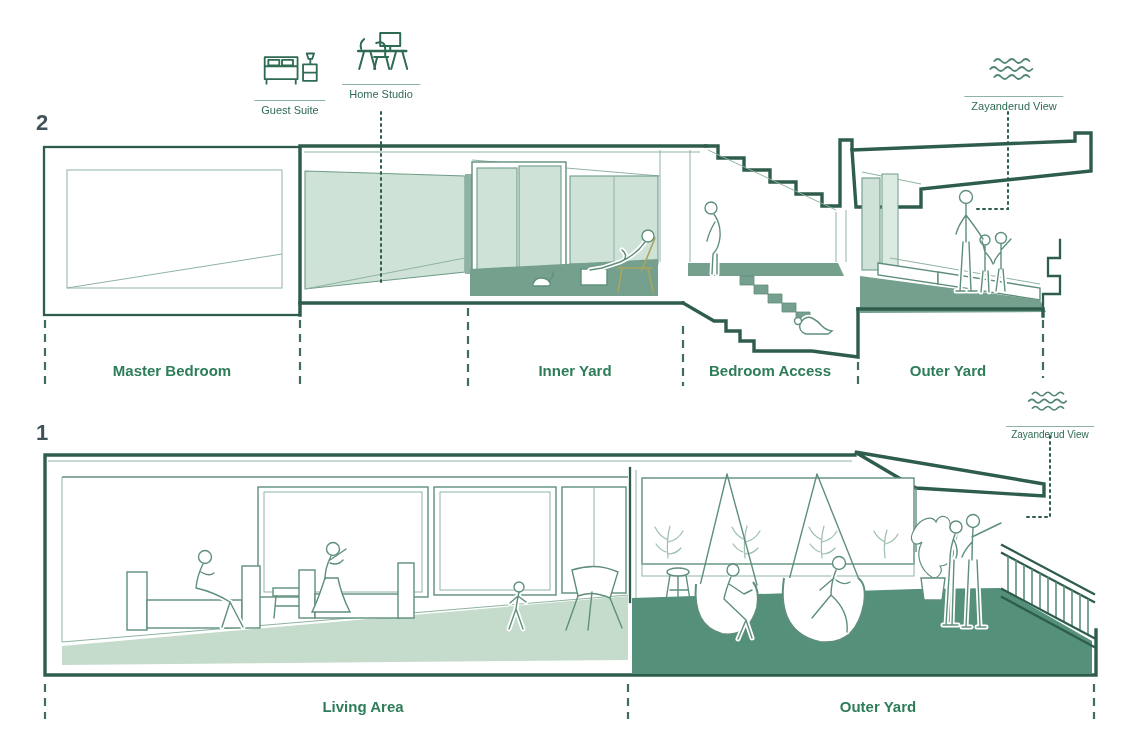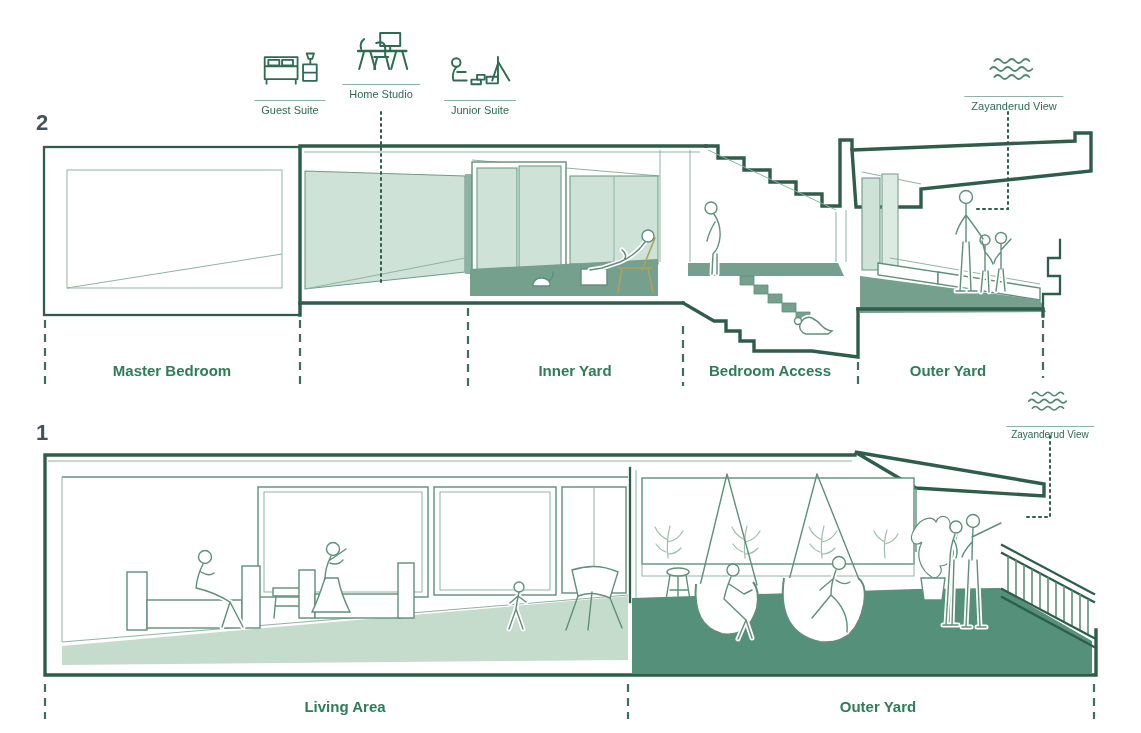--- a/index.html
+++ b/index.html
@@ -305,33 +305,20 @@
         <path d="M38,15 V19"></path>
         <path d="M6,20 H54" stroke-width="2.6"></path>
         <path d="M12,20 L7,38 M18,20 L23,38 M44,20 L39,38 M50,20 L55,38"></path>
         <path d="M24,12 q9,-3 9,6 v8 M22,26 h14 M25,26 L22,38 M34,26 L37,38"></path>
         <path d="M12,8 q-5,4 -3,10"></path>
       </g>
     </svg>
     <span class="legend-label">Home Studio</span>
   </div>
 
-  <div class="legend-item" style="left:480px;top:54px">
-    <svg width="66" height="36" viewBox="0 0 66 38">
-      <g fill="none" stroke="#2e6b52" stroke-width="2" stroke-linejoin="round" stroke-linecap="round">
-        <circle cx="8" cy="9" r="4.5"></circle>
-        <path d="M8,14 q-5,6 -3,14 M5,28 h14 M9,19 h9"></path>
-        <rect x="24" y="27" width="10" height="5"></rect>
-        <rect x="30" y="22" width="8" height="5"></rect>
-        <path d="M52,3 V26 M52,8 L64,28 M46,28 L52,10"></path>
-        <rect x="40" y="24" width="12" height="7"></rect>
-      </g>
-    </svg>
-    <span class="legend-label">Junior Suite</span>
-  </div>
 
   <div class="legend-item" style="left:1014px;top:54px">
     <svg width="56" height="32" viewBox="0 0 56 30">
       <g fill="none" stroke="#4f8571" stroke-width="1.8" stroke-linecap="round">
         <path d="M8,6 q3.5,-4 7,0 t7,0 t7,0 t7,0 t7,0"></path>
         <path d="M4,14 q3.5,-4 7,0 t7,0 t7,0 t7,0 t7,0 t7,0"></path>
         <path d="M8,22 q3.5,-4 7,0 t7,0 t7,0 t7,0 t7,0"></path>
       </g>
     </svg>
     <span class="legend-label">Zayanderud View</span>
@@ -346,16 +333,16 @@
       </g>
     </svg>
     <span class="legend-label">Zayanderud View</span>
   </div>
 
   <div class="sec-label" style="left:172px;top:362px">Master Bedroom</div>
   <div class="sec-label" style="left:575px;top:362px">Inner Yard</div>
   <div class="sec-label" style="left:770px;top:362px">Bedroom Access</div>
   <div class="sec-label" style="left:948px;top:362px">Outer Yard</div>
 
-  <div class="sec-label" style="left:345px;top:698px">Living Area</div>
+  <div class="sec-label" style="left:363px;top:698px">Living Area</div>
   <div class="sec-label" style="left:878px;top:698px">Outer Yard</div>
 
 </div>
 
 </body></html>

